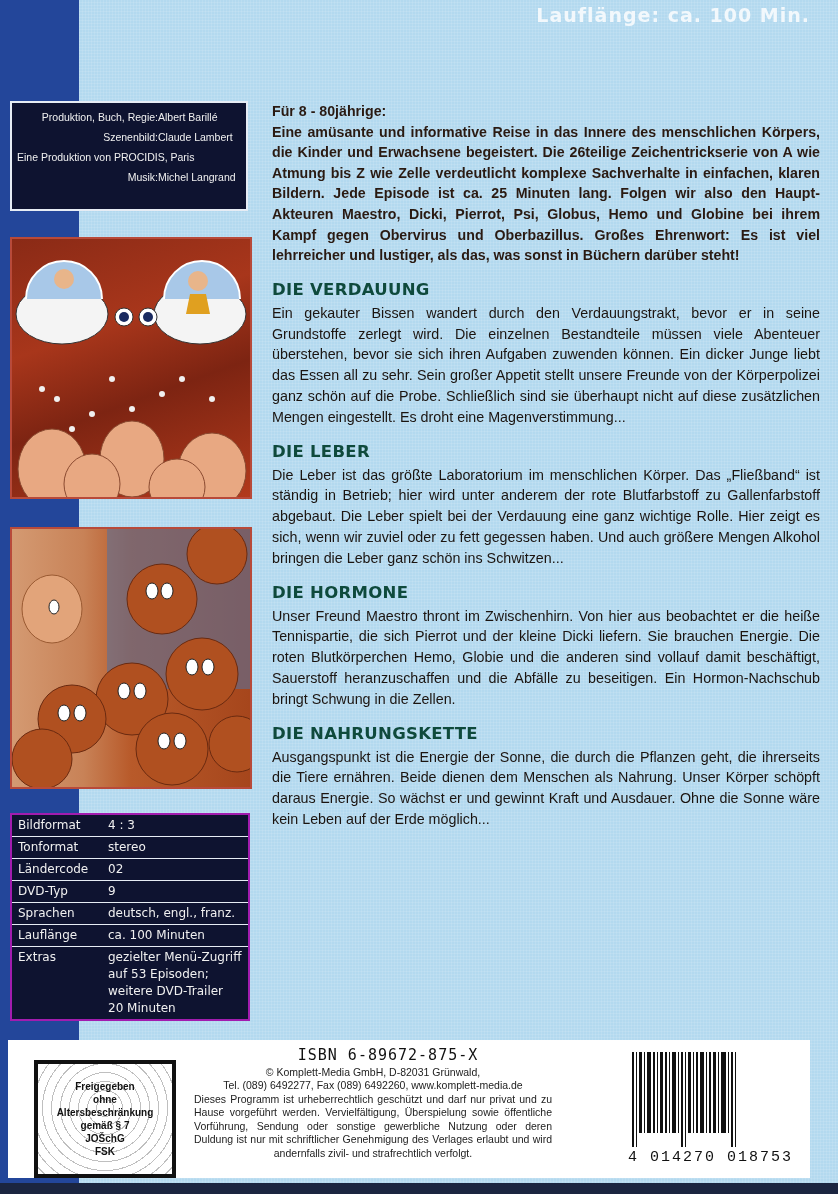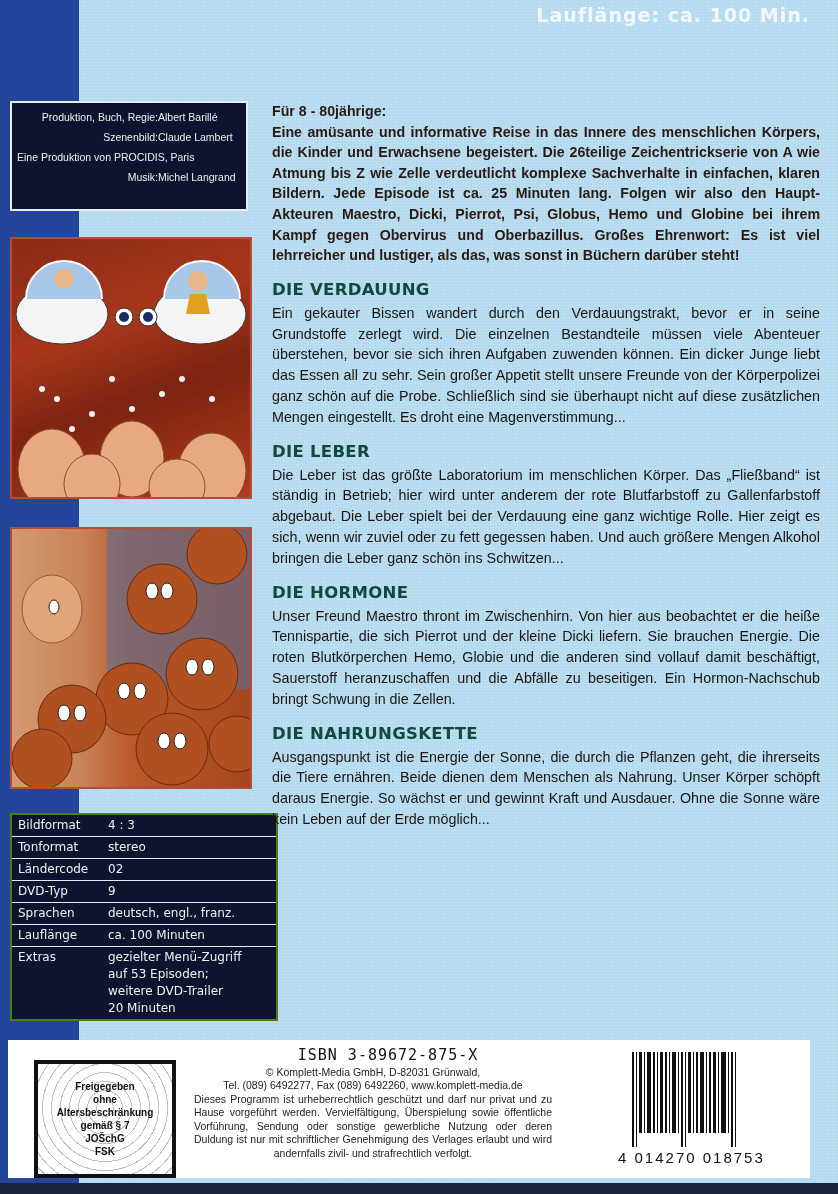--- a/index.html
+++ b/index.html
@@ -30,22 +30,22 @@
   .credit-row { display:flex; height:20px; align-items:center;text-align:right; }
   .credit-label { width:141px; }
   .credit-full { white-space:nowrap; }
   .img-frame {
     position:absolute; left:10px; width:242px; height:262px;
     border:2px solid #b84a3a; box-sizing:border-box; overflow:hidden;
   }
   .img1 { top:237px; background:linear-gradient(160deg,#8a2a16 0%,#a8361b 35%,#7d2412 60%,#b23a1c 100%); }
   .img2 { top:527px; background:linear-gradient(90deg,#d49a72 0%,#c88257 30%,#b85a2a 50%,#a6461c 100%); }
   .tech {
-    position:absolute; left:10px; top:813px; width:268px;
-    background:#0e1330; border:2px solid #4d7c0f;
+    position:absolute; left:10px; top:813px; width:240px;
+    background:#0e1330; border:2px solid #a21caf;
     color:#f0f0f0; font-size:12px; box-sizing:border-box;
     font-family:"DejaVu Sans", sans-serif;
   }
   .tech-row { display:flex; border-bottom:1px solid #e6ecf4; padding:2px 6px 2px 6px; line-height:17px; }
   .tech-row:last-child { border-bottom:none; }
   .tech-key { width:90px; flex:none; }
   .tech-val { flex:1; white-space:pre-line; }
   .main {
     position:absolute; left:272px; top:101px; width:548px;
     color:#1b1410;
@@ -67,21 +67,21 @@
       repeating-radial-gradient(circle at 50% 40%, transparent 0 8px, rgba(0,0,0,0.25) 8px 9px);
     display:flex; flex-direction:column; align-items:center; justify-content:center;
     font-family:"Liberation Sans", sans-serif; font-weight:bold; font-size:10px; line-height:13px; text-align:center; color:#111;
   }
   .isbn { position:absolute; left:215px; top:6px; width:330px; text-align:center; font-family:"DejaVu Sans Mono", monospace; font-size:15px; letter-spacing:1px; color:#111; }
   .copyright { position:absolute; left:185px; top:26px; width:360px; text-align:center; font-family:"Liberation Sans", sans-serif; font-size:10.5px; line-height:13.4px; color:#222; }
   .legal { position:absolute; left:186px; top:53px; width:358px; text-align:justify; font-family:"Liberation Sans", sans-serif; font-size:10.5px; line-height:13.4px; color:#222; text-align-last:center; }
   .barcode { position:absolute; left:608px; top:12px; width:190px; height:114px; }
   .barcode-bars { display:flex; align-items:flex-start; height:95px; margin-left:16px; }
   .bar { background:#111; height:100%; margin-right:2px; }
-  .barcode-num { position:absolute; left:2px; bottom:0; font-family:Liberation Sans, sans-serif; font-size:15px; letter-spacing:2px; color:#111; }
+  .barcode-num { position:absolute; left:12px; bottom:0; font-family:Liberation Mono, monospace; font-size:15px; letter-spacing:2px; color:#111; }
   .bottom-shadow { position:absolute; left:0; top:1183px; width:838px; height:11px; background:#1b2540; }
 </style>
 </head>
 <body>
 
 <div class="left-stripe"></div>
 <div class="bg-texture"></div>
 
 <div class="runtime-banner">Lauflänge: ca. 100 Min.</div>
 
@@ -227,21 +227,21 @@
 
 <div class="bottom-panel">
   <div class="fsk">
     <span>Freigegeben</span>
     <span>ohne</span>
     <span>Altersbeschränkung</span>
     <span>gemäß § 7</span>
     <span>JOŠchG</span>
     <span>FSK</span>
   </div>
-  <div class="isbn">ISBN 3-89672-875-X</div>
+  <div class="isbn">ISBN 6-89672-875-X</div>
   <div class="copyright">
     <div>© Komplett-Media GmbH, D-82031 Grünwald,</div>
     <div>Tel. (089) 6492277, Fax (089) 6492260, www.komplett-media.de</div>
   </div>
   <div class="legal">Dieses Programm ist urheberrechtlich geschützt und darf nur privat und zu Hause vorgeführt werden. Vervielfältigung, Überspielung sowie öffentliche Vorführung, Sendung oder sonstige gewerbliche Nutzung oder deren Duldung ist nur mit schriftlicher Genehmigung des Verlages erlaubt und wird andernfalls zivil- und strafrechtlich verfolgt.</div>
   <div class="barcode">
     <div class="barcode-bars">
       <span class="bar" style="width:2px"></span>
         <span class="bar" style="width:1px"></span>
       <span class="bar" style="width:3px;height:85%"></span>

